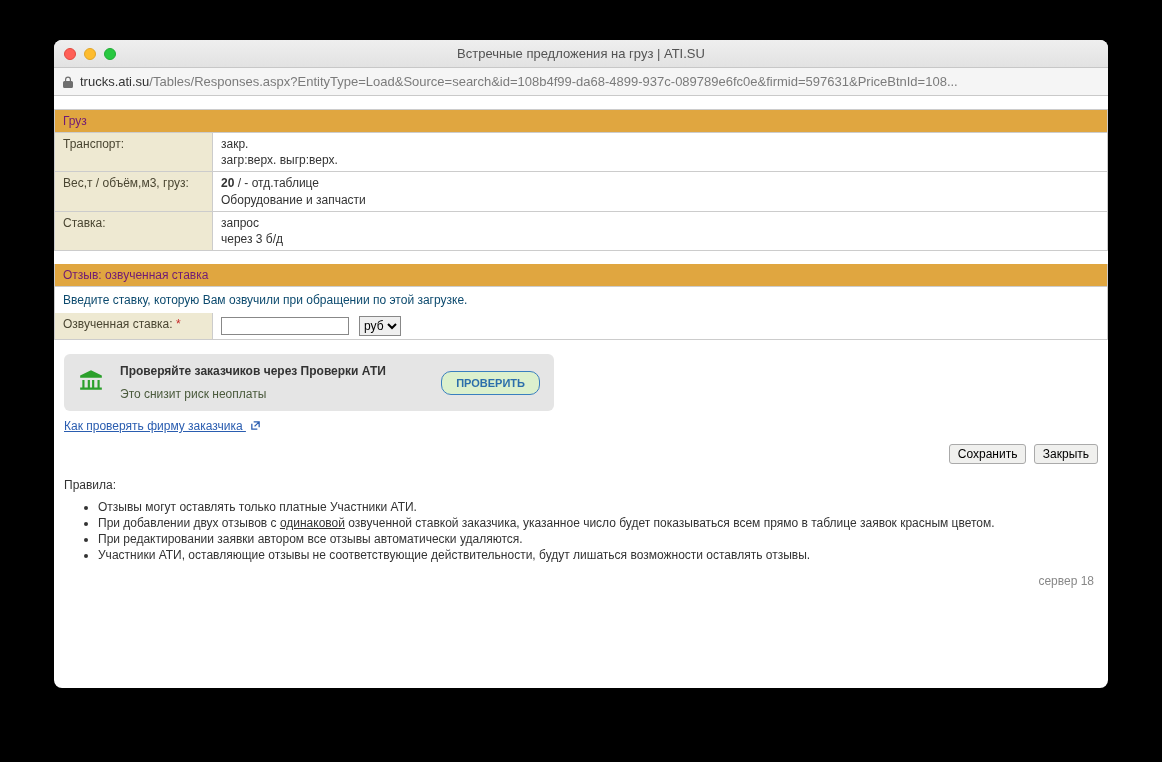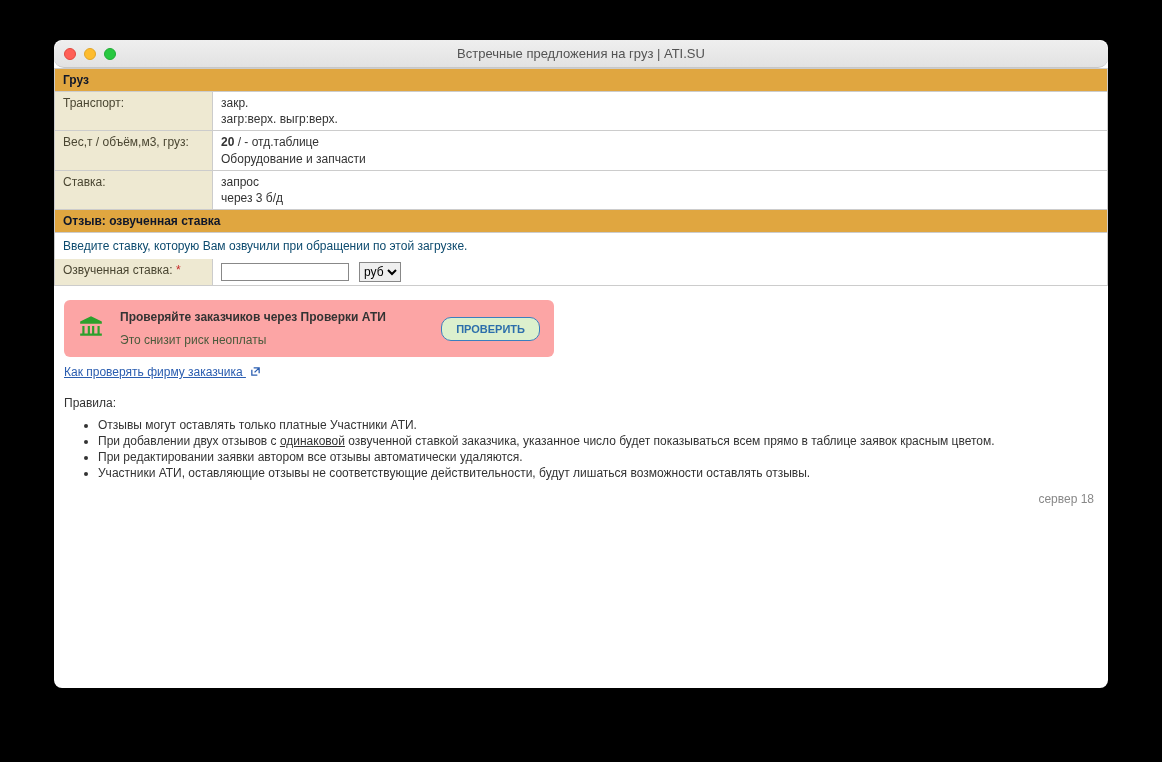--- a/index.html
+++ b/index.html
@@ -22,21 +22,20 @@
     flex-direction: column;
     height: 648px;
   }
   .titlebar {
     height: 28px;
     background: linear-gradient(#efefef,#e2e2e2);
     border-bottom: 1px solid #c7c7c7;
     display: flex;
     align-items: center;
     position: relative;
-    border-radius: 10px;
   }
   .traffic {
     display: flex;
     gap: 8px;
     position: absolute;
     left: 10px;
     top: 50%;
     transform: translateY(-50%);
   }
   .tl { width: 12px; height: 12px; border-radius: 50%; }
@@ -63,26 +62,27 @@
   .lock {
     width: 12px; height: 14px;
     display: inline-flex; align-items: center; justify-content: center;
   }
   .lock svg { fill: #6e6e6e; }
   .url { white-space: nowrap; overflow: hidden; text-overflow: ellipsis; flex: 1; }
   .url .host { color: #333; }
   .content { padding: 0; }
   .sect-head {
     background: #e0a640;
-    color: #0f172a;
-    font-weight: bold;
+    color: #701a75;
+    font-weight: normal;
     font-size: 12px;
     padding: 4px 8px;
     border: 1px solid #ccc;
     border-top: none;
+    margin-top: 13px;
   }
   .sect-head.first { border-top: 1px solid #ccc; }
   table.info {
     width: 100%;
     border-collapse: collapse;
     table-layout: fixed;
   }
   table.info td, table.info th {
     border: 1px solid #ccc;
     border-top: none;
@@ -116,21 +116,21 @@
     padding: 1px 3px;
   }
   select.cur {
     height: 20px;
     font-size: 12px;
     border: 1px solid #888;
     background: #efefef;
   }
   .banner-wrap { padding: 14px 10px 8px 10px; }
   .banner {
-    background: #fca5a5;
+    background: #e5e5e5;
     border-radius: 6px;
     display: flex;
     align-items: center;
     padding: 10px 14px;
     gap: 16px;
     width: 490px;
   }
   .banner .ico svg { fill: #2ca02c; }
   .banner .txt { flex: 1; }
   .banner .t1 { font-weight: bold; color: #333; font-size: 12px; }
@@ -195,20 +195,30 @@
 <div class="window">
   <div class="titlebar">
     <div class="traffic">
       <div class="tl r"></div>
       <div class="tl y"></div>
       <div class="tl g"></div>
     </div>
     <div class="title">Встречные предложения на груз | ATI.SU</div>
   </div>
 
+  <div class="urlbar">
+    <span class="lock">
+      <svg width="10" height="12" viewBox="0 0 10 12">
+          <path d="M2 5V3.5a3 3 0 016 0V5h.5A1.5 1.5 0 0110 6.5v4A1.5 1.5 0 018.5 12h-7A1.5 1.5 0 010 10.5v-4A1.5 1.5 0 011.5 5H2zm1.2 0h3.6V3.5a1.8 1.8 0 10-3.6 0V5z"></path>
+        </svg>
+    </span>
+    <span class="url">
+      <span class="host">trucks.ati.su</span><span>/Tables/Responses.aspx?EntityType=Load&amp;Source=search&amp;id=108b4f99-da68-4899-937c-089789e6fc0e&amp;firmid=597631&amp;PriceBtnId=108...</span>
+    </span>
+  </div>
 
   <div class="content">
 
     <div class="sect-head first">Груз</div>
 
     <table class="info">
       <tbody>
           <tr>
         <th>Транспорт:</th>
         <td>
@@ -271,20 +281,24 @@
 
     <div class="chk-link">
       <a href="#"><span>Как проверять фирму заказчика </span></a>
       <span class="ext-ico">
         <svg width="11" height="11" viewBox="0 0 12 12">
             <path d="M4 2h6v6M10 2L5 7M8 10H2V4" stroke-width="1.4"></path>
           </svg>
       </span>
     </div>
 
+    <div class="actions">
+      <button>Сохранить</button>
+      <button>Закрыть</button>
+    </div>
 
     <div class="rules">
       <div>Правила:</div>
       <ul>
         <li>Отзывы могут оставлять только платные Участники АТИ.</li>
         <li>
           <span>При добавлении двух отзывов с </span><span class="ul">одинаковой</span><span> озвученной ставкой заказчика, указанное число будет показываться всем прямо в таблице заявок красным цветом.</span>
         </li>
         <li>При редактировании заявки автором все отзывы автоматически удаляются.</li>
         <li>Участники АТИ, оставляющие отзывы не соответствующие действительности, будут лишаться возможности оставлять отзывы.</li>

